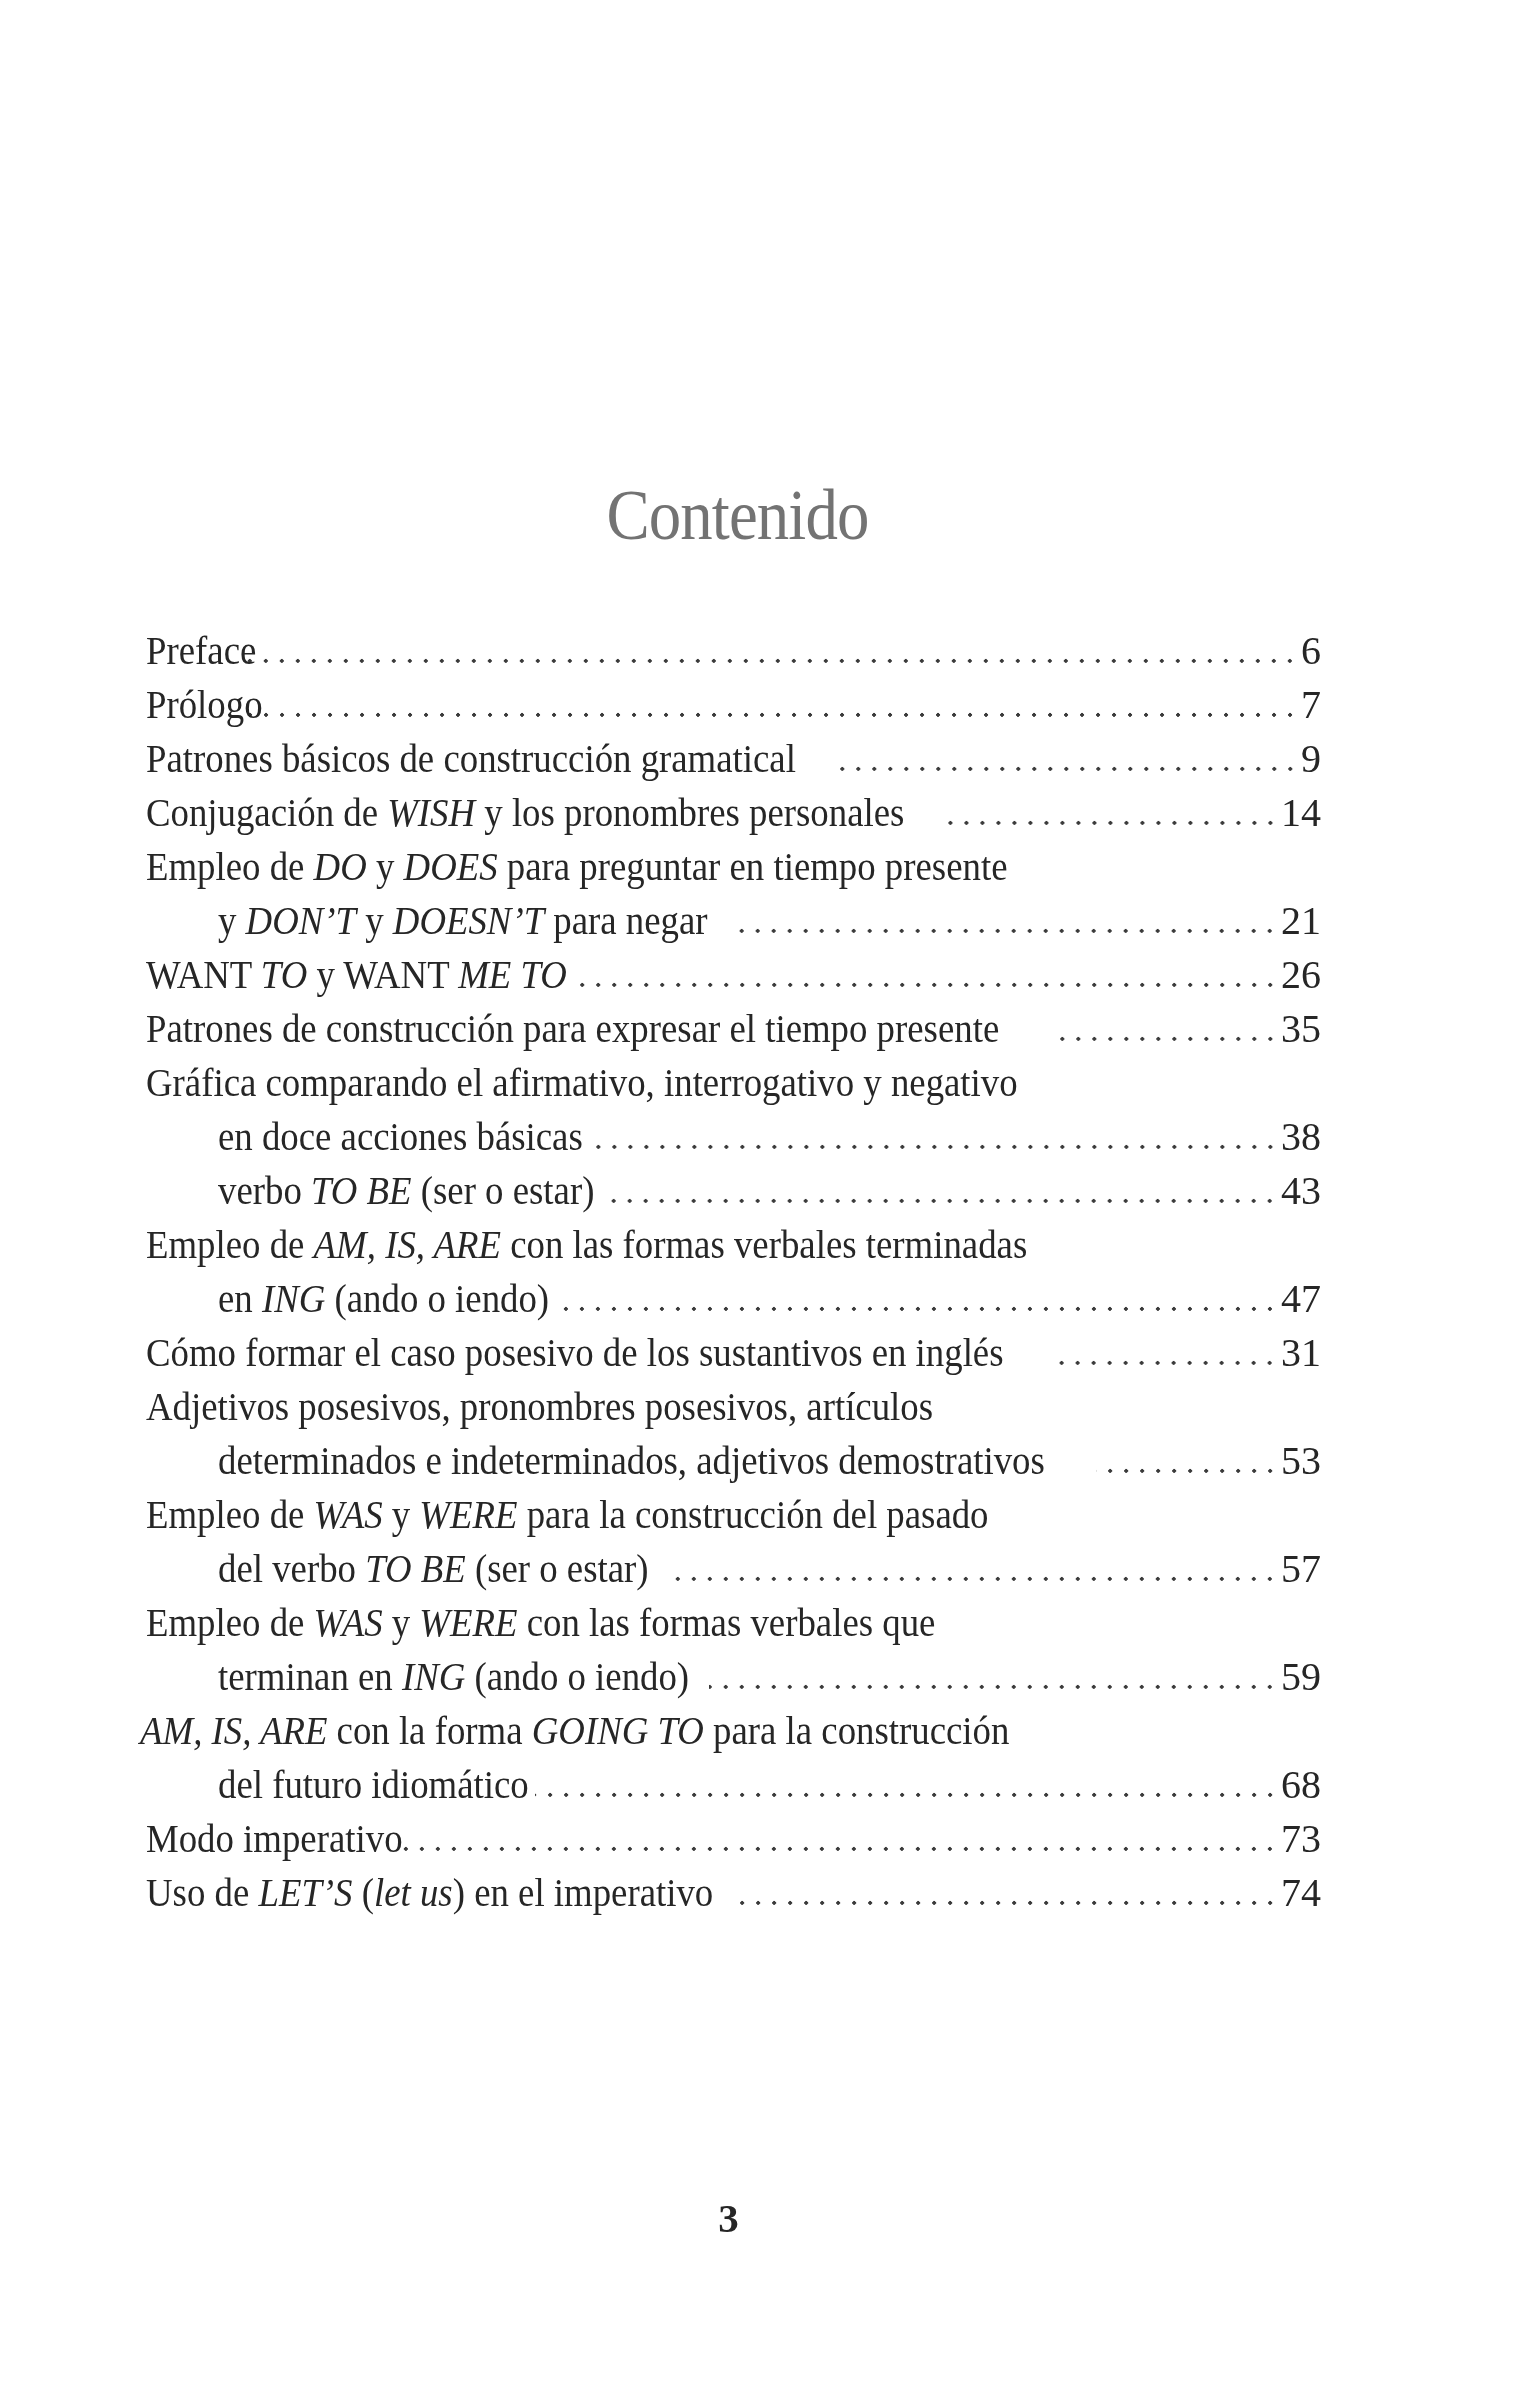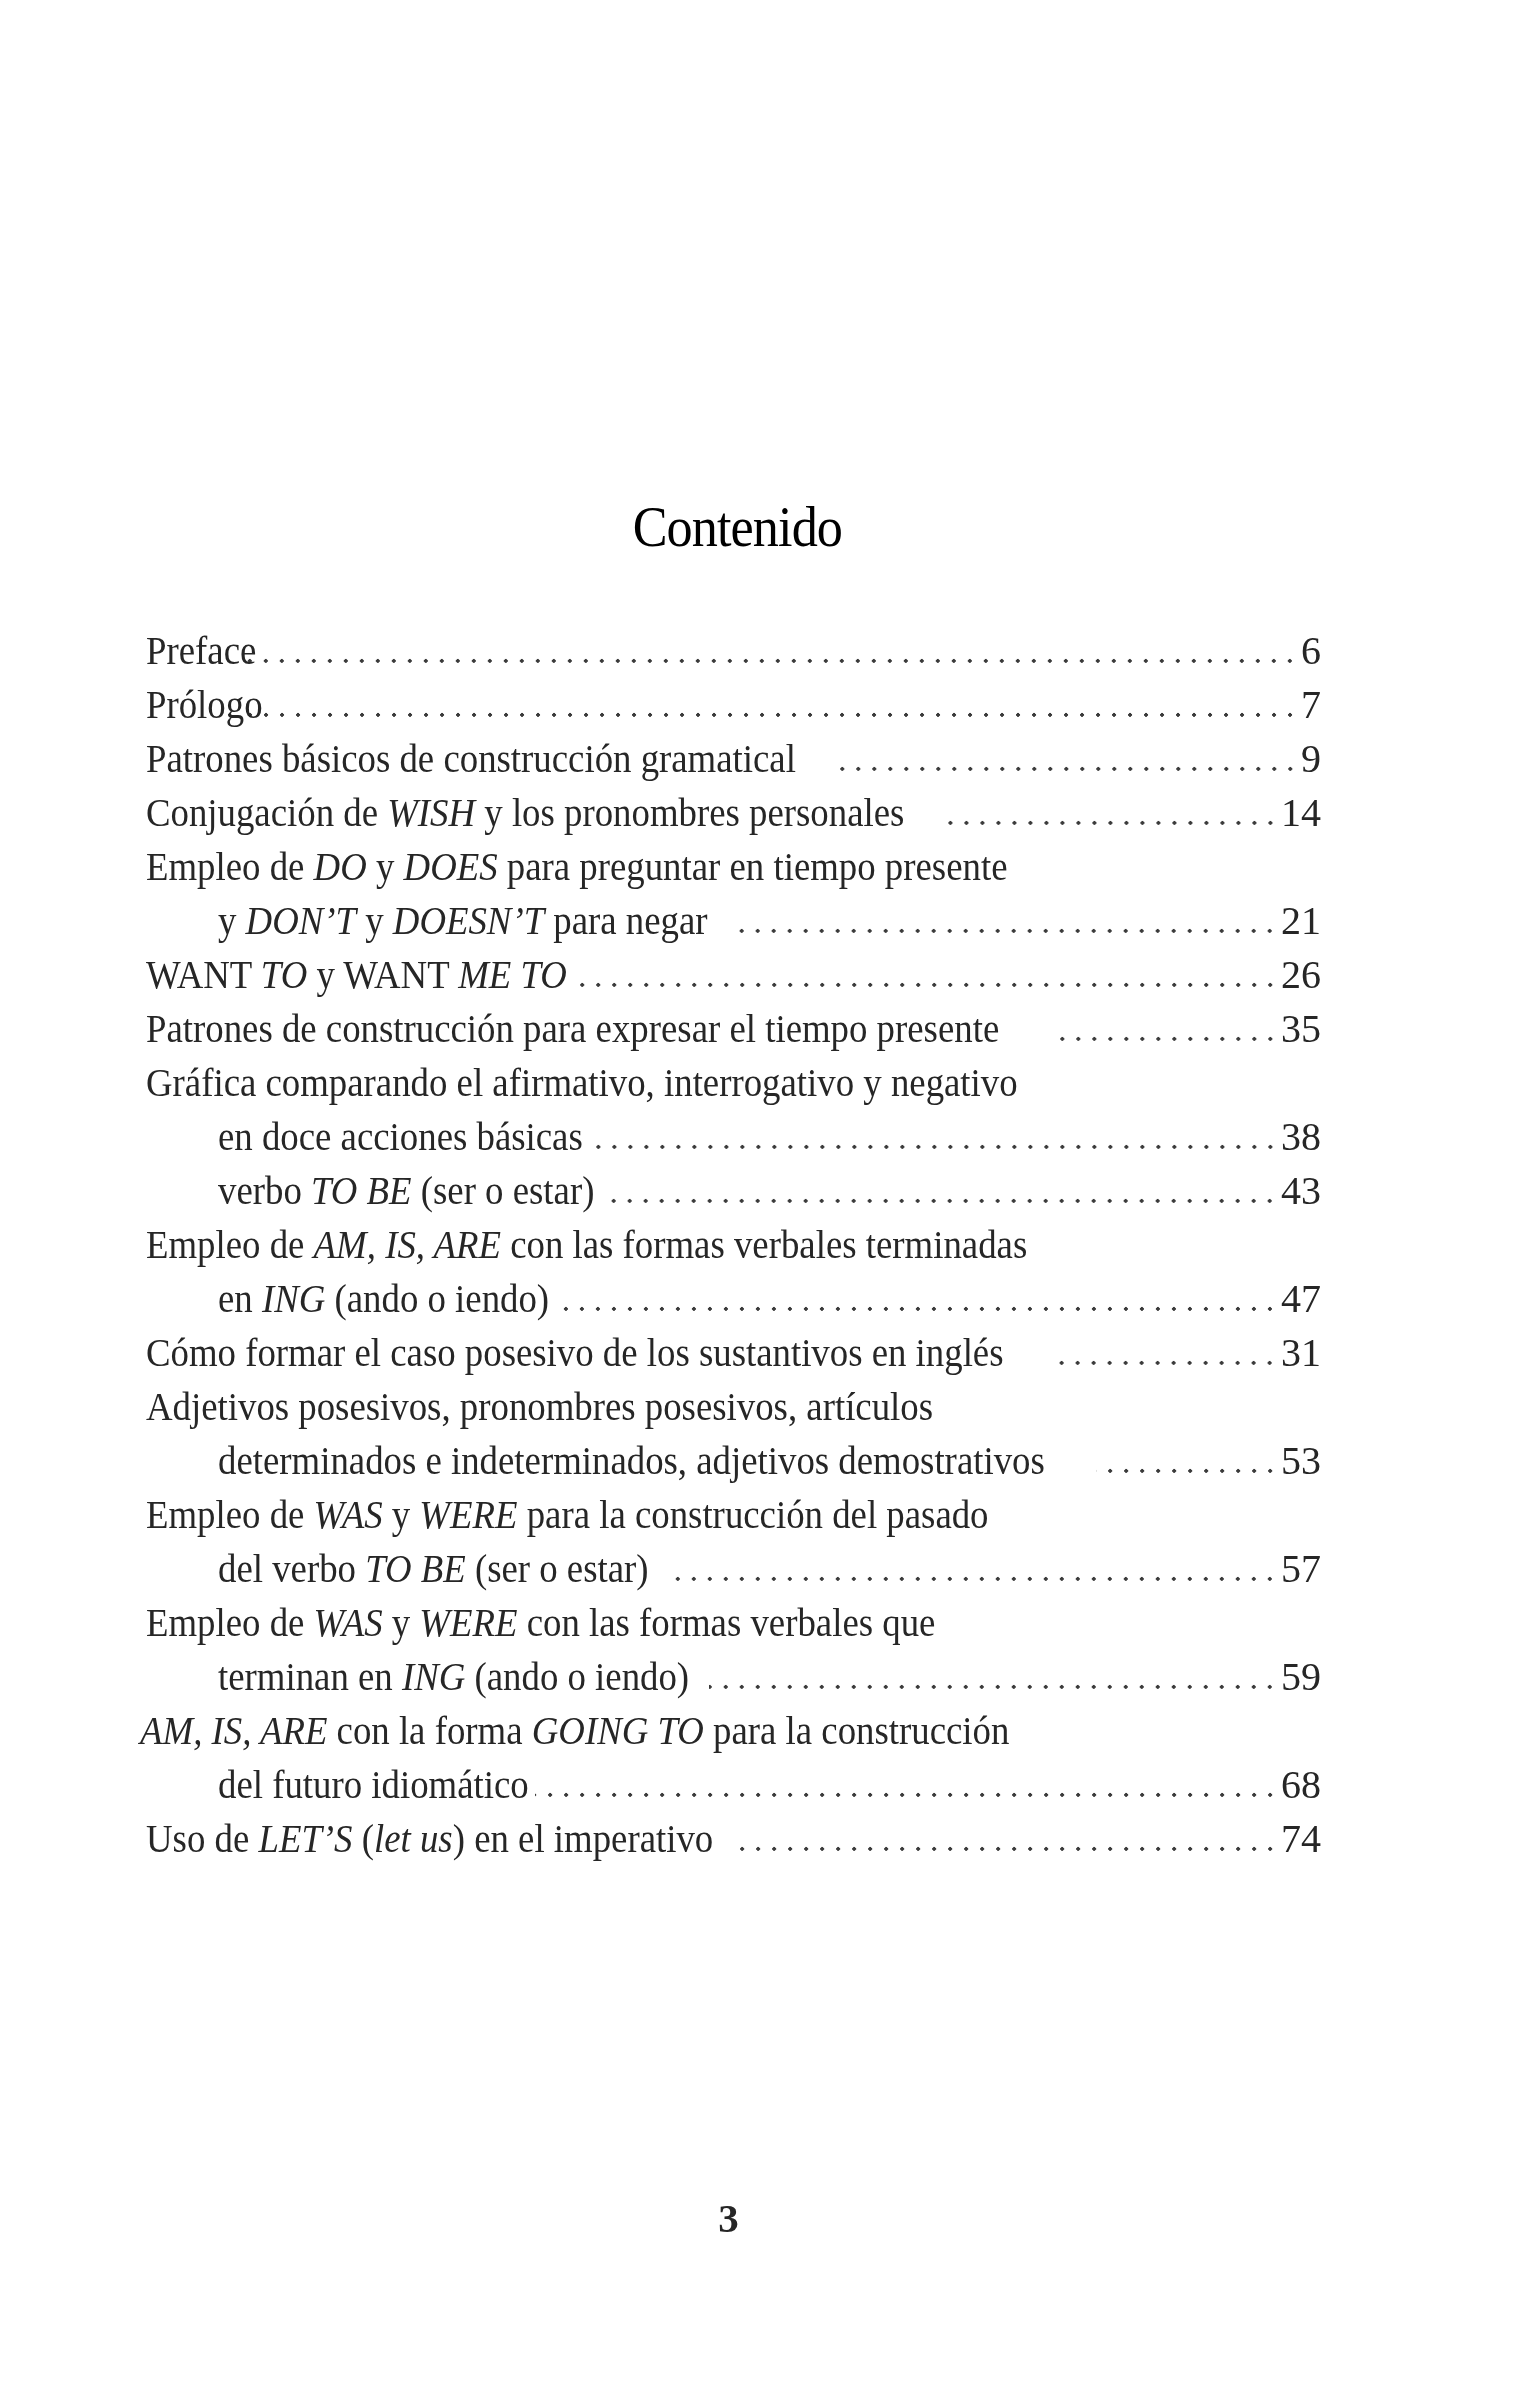--- a/index.html
+++ b/index.html
@@ -19,25 +19,25 @@
     position: absolute;
     left: 0; top: 0;
     width: 1525px;
     height: 2397px;
     background: #ffffff;
   }
   .heading {
     position: absolute;
     left: 0;
     width: 1475px;
-    top: 488px;
+    top: 476px;
     text-align: center;
-    font-size: 58px;
+    font-size: 72px;
     line-height: 78px;
-    color: #000000;
+    color: #737373;
     letter-spacing: -1px;
   }
   .heading span {
     display: inline-block;
     transform: scaleX(0.9);
     transform-origin: center;
   }
   .toc {
     position: absolute;
     left: 146px;
@@ -227,20 +227,27 @@
           <span class="toc-text"><i>AM, IS, ARE</i><span> con la forma </span><i>GOING TO</i><span> para la construcción</span></span>
         </div>
         <div class="toc-line indent">
           <span class="toc-text"><span>del futuro idiomático</span></span>
           <span class="leader"></span>
           <span class="toc-page">68</span>
         </div>
       </div>
       <div>
         <div class="toc-line">
+          <span class="toc-text"><span>Modo imperativo</span></span>
+          <span class="leader"></span>
+          <span class="toc-page">73</span>
+        </div>
+      </div>
+      <div>
+        <div class="toc-line">
           <span class="toc-text"><span>Uso de </span><i>LET’S</i><span> (</span><i>let us</i><span>) en el imperativo</span></span>
           <span class="leader"></span>
           <span class="toc-page">74</span>
         </div>
       </div>
     </div>
 
   <div class="page-number">3</div>
 </div>
 

